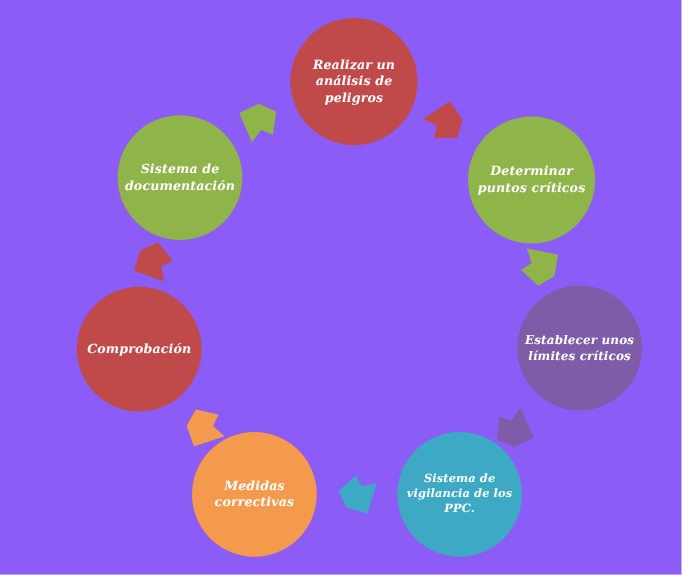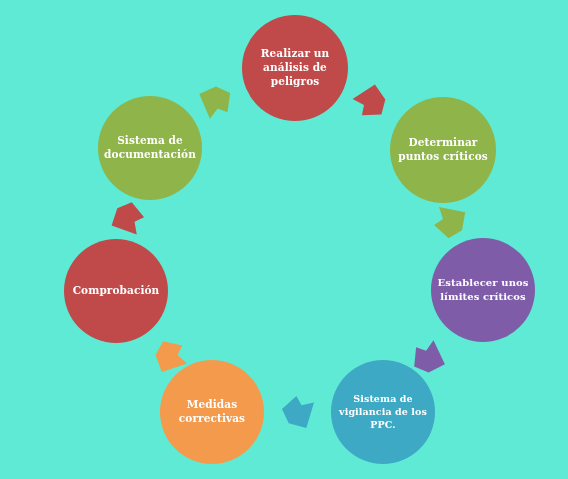--- a/index.html
+++ b/index.html
@@ -11,21 +11,22 @@
   body {
     width: 568px;
     height: 479px;
     overflow: hidden;
     font-family: "DejaVu Serif", "Liberation Serif", serif;
   }
   #diagram-root {
     position: relative;
     width: 568px;
     height: 479px;
-    background: #5eead4;
+    background: #8b5cf6;
+    font-style: italic;
   }
   #cycle-svg {
     position: absolute;
     left: 0;
     top: 0;
     width: 568px;
     height: 479px;
     display: block;
   }
   .node-circle {

